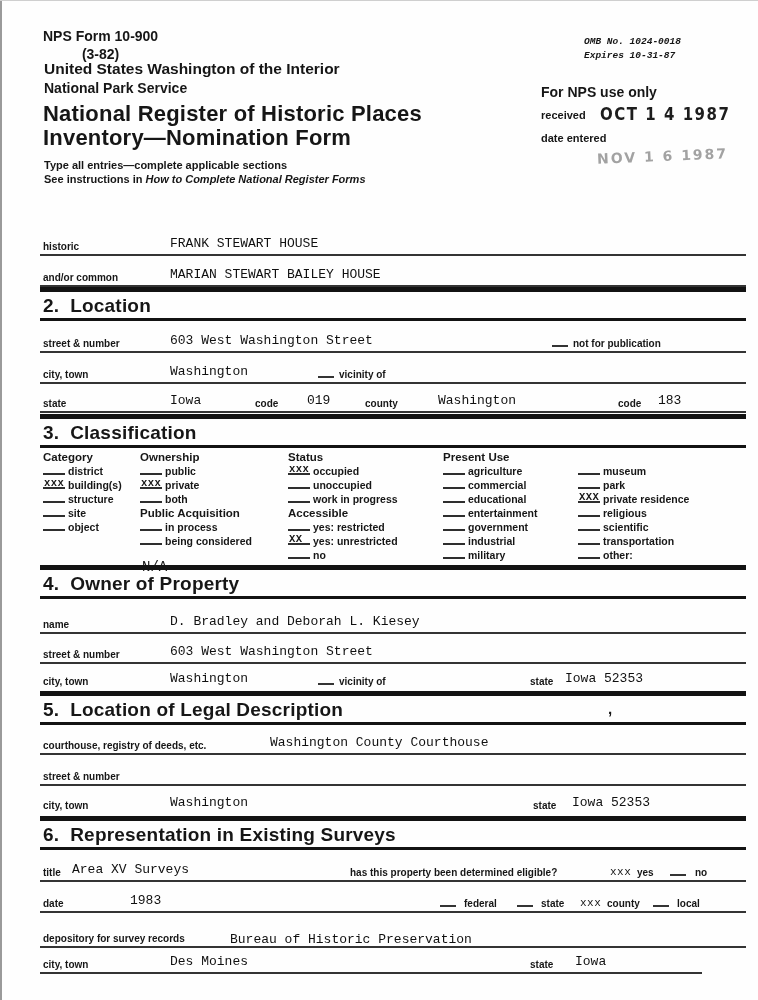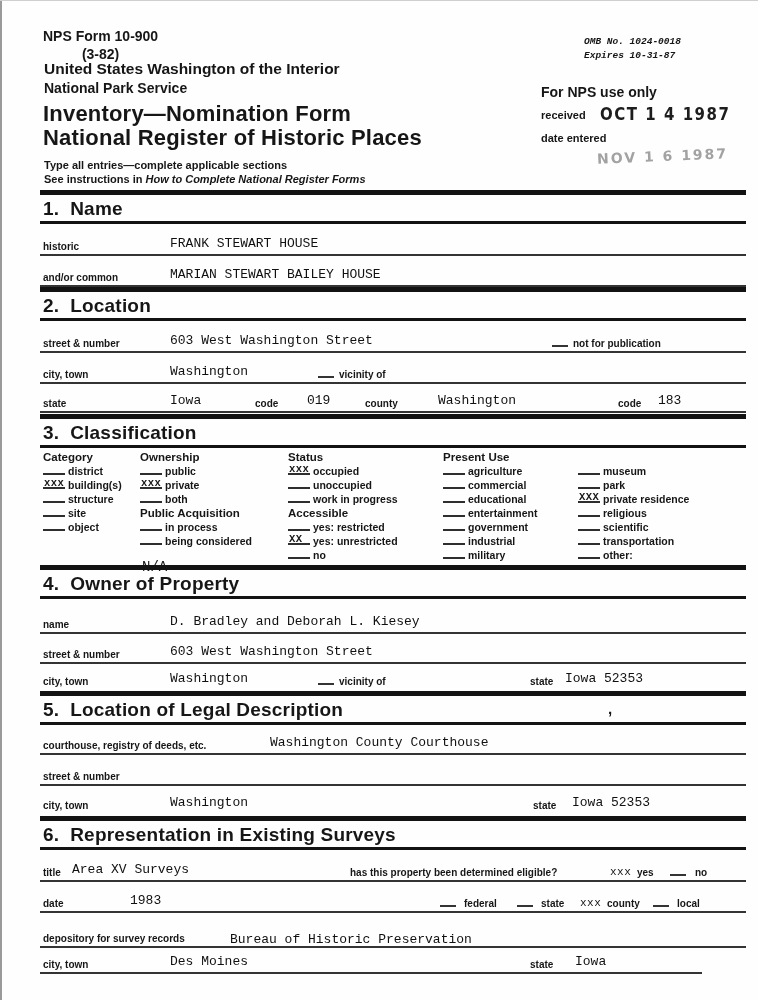--- a/index.html
+++ b/index.html
@@ -90,34 +90,29 @@
     <div class="nps-use-header">For NPS use only</div>
     <div class="received-row">
       <span class="nps-label">received</span>
       <span class="stamp received">OCT 1 4 1987</span>
     </div>
     <div class="nps-label entered-label">date entered</div>
     <div class="stamp entered">NOV 1 6 1987</div>
   </div>
 
   <div class="main-title">
+    <div>National Register of Historic Places</div>
     <div>Inventory—Nomination Form</div>
-    <div>National Register of Historic Places</div>
   </div>
 
   <div class="instructions">
     <div>Type all entries—complete applicable sections</div>
     <div><span>See instructions in </span><span class="ital">How to Complete National Register Forms</span></div>
   </div>
 
-  <div class="sec" style="top:190px">
-    <div class="bar-top"></div>
-    <h2>1.  Name</h2>
-    <div class="bar-bottom"></div>
-  </div>
   <div class="frow" style="top:230px;height:24px">
     <span class="flabel" style="left:3px">historic</span>
     <span class="fvalue" style="left:130px">FRANK STEWART HOUSE</span>
   </div>
   <div class="frow" style="top:261px;height:24px">
     <span class="flabel" style="left:3px">and/or common</span>
     <span class="fvalue" style="left:130px">MARIAN STEWART BAILEY HOUSE</span>
   </div>
 
   <div class="sec" style="top:287px">

